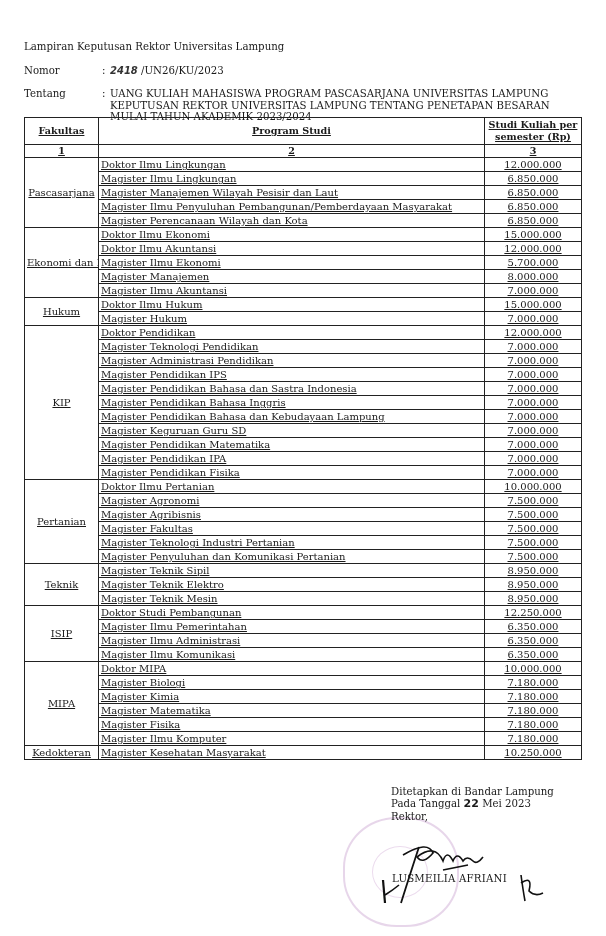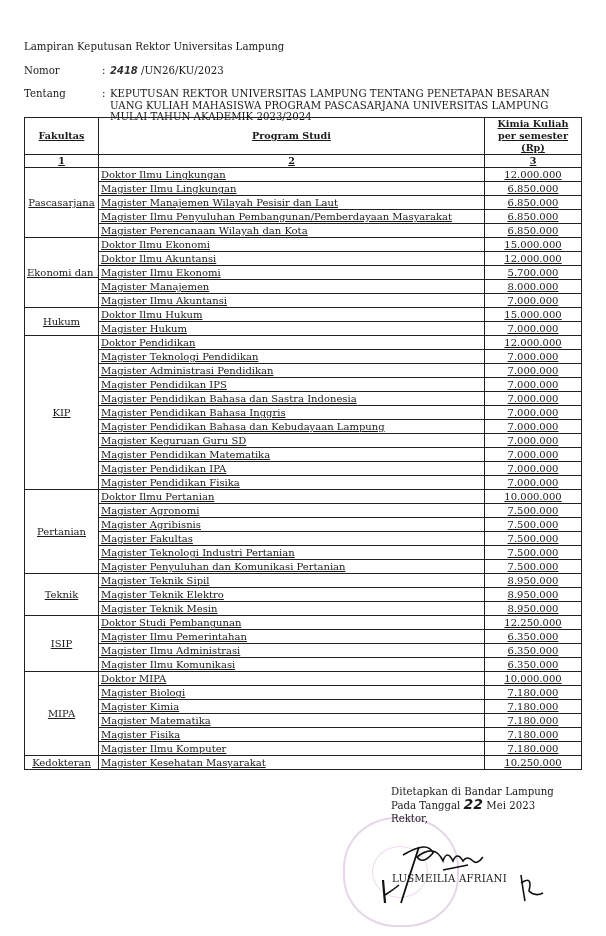--- a/index.html
+++ b/index.html
@@ -35,21 +35,21 @@
   table.fees .head th { height: 26px; line-height: 12px; }
   table.fees .numrow th { height: 12px; line-height: 12px; }
   col.c1 { width: 74px; }
   col.c2 { width: 386px; }
   col.c3 { width: 97px; }
   td.fak { text-align: center; vertical-align: middle; white-space: normal; line-height: 13px; }
   td.prog { text-align: left; }
   td.fee { text-align: center; padding-right: 2px; }
 
   .sign { position: absolute; left: 391px; top: 786px; font-size: 10.2px; line-height: 12.4px; }
-  .sign .hand { font-family: "DejaVu Sans", sans-serif; font-style: italic; font-weight: bold; font-size: 14px; }
+  .sign .hand { font-family: "DejaVu Sans", sans-serif; font-weight: bold; font-size: 11px; }
   .rector-name { position: absolute; left: 392px; top: 873px; font-size: 10.2px; letter-spacing: 0.2px; }
   .stamp {
     position: absolute; left: 343px; top: 817px; width: 112px; height: 106px;
     border: 2px solid #e3cfe6; border-radius: 46%;
     opacity: 0.85;
   }
   .stamp-inner {
     position: absolute; left: 372px; top: 846px; width: 54px; height: 50px;
     border: 1px solid #ecdcee; border-radius: 50%;
   }
@@ -62,38 +62,38 @@
   <div>Lampiran Keputusan Rektor Universitas Lampung</div>
   <div class="row">
     <span class="lbl">Nomor</span>
     <span class="colon">:</span>
     <span class="val"><span class="hand">2418</span> <span>/UN26/KU/2023</span></span>
   </div>
   <div class="row">
     <span class="lbl">Tentang</span>
     <span class="colon">:</span>
     <span class="val">
+      <div>UANG KULIAH MAHASISWA PROGRAM PASCASARJANA UNIVERSITAS LAMPUNG</div>
       <div>KEPUTUSAN REKTOR UNIVERSITAS LAMPUNG TENTANG PENETAPAN BESARAN</div>
-      <div>UANG KULIAH MAHASISWA PROGRAM PASCASARJANA UNIVERSITAS LAMPUNG</div>
       <div>MULAI TAHUN AKADEMIK 2023/2024</div>
     </span>
   </div>
 </div>
 
 <table class="fees">
   <colgroup>
       <col class="c1">
       <col class="c2">
       <col class="c3">
     </colgroup>
   <thead>
     <tr class="head">
       <th>Fakultas</th>
       <th>Program Studi</th>
-      <th style="white-space:normal;"><span>Kimia Kuliah per semester (Rp)</span></th>
+      <th style="white-space:normal;"><span>Studi Kuliah per semester (Rp)</span></th>
     </tr>
     <tr class="numrow">
       <th>1</th>
       <th>2</th>
       <th>3</th>
     </tr>
   </thead>
   <tbody id="fee-body">
       <tr>
         <td class="fak" rowspan="5">Pascasarjana</td>

